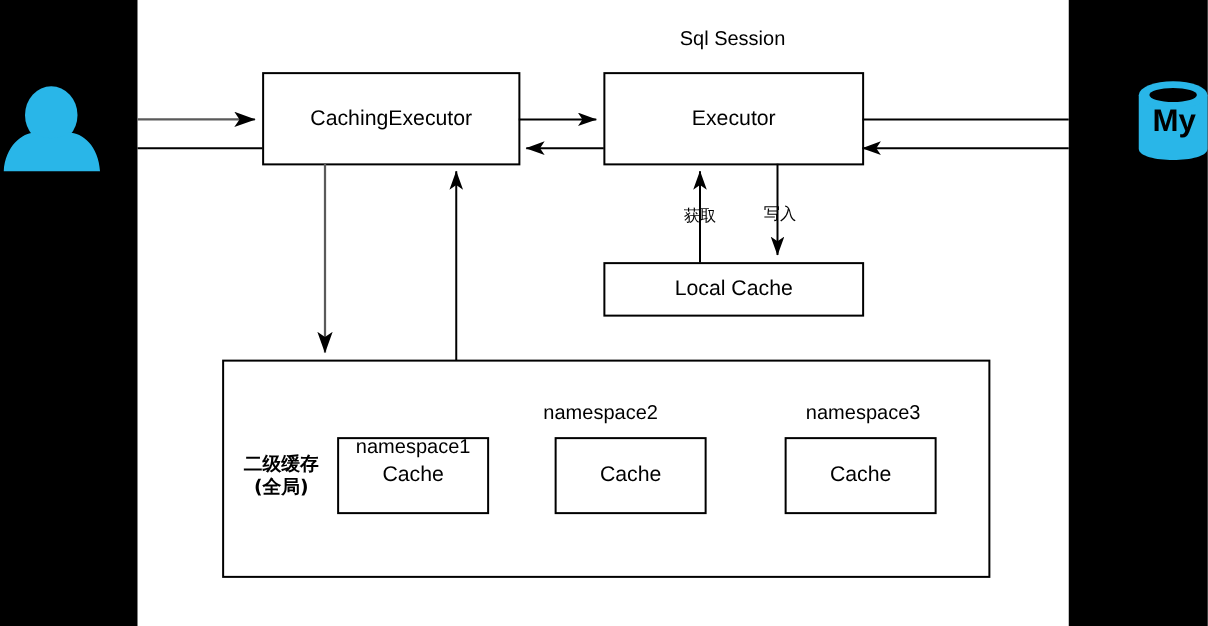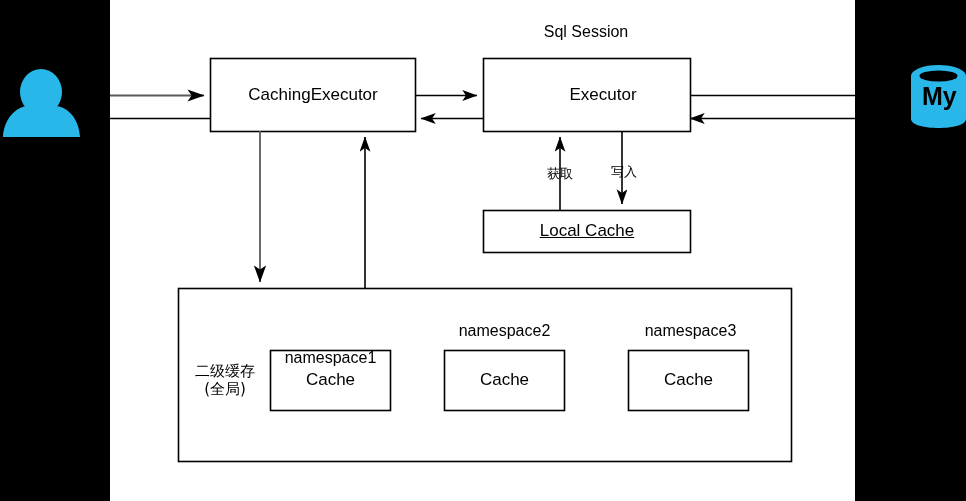--- a/index.html
+++ b/index.html
@@ -57,20 +57,21 @@
     font-size: 16px;
   }
   .lbl-cn {
     font-size: 13px;
     font-family: "DejaVu Sans", "Liberation Sans", sans-serif;
   }
   .lbl-cn2 {
     font-size: 15px;
     font-family: "DejaVu Sans", "Liberation Sans", sans-serif;
     line-height: 1.18;
+    font-weight: bold;
   }
   .center-xy {
     display: flex;
     align-items: center;
     justify-content: center;
   }
 </style>
 </head>
 <body>
 
@@ -137,32 +138,32 @@
       <ellipse cx="938.5" cy="76" rx="27.5" ry="11" fill="#29b6e8"></ellipse>
       <ellipse cx="938.5" cy="76" rx="19" ry="5.6" fill="#000000"></ellipse>
       <text x="922" y="105" font-family="'Liberation Sans', sans-serif" font-size="25" font-weight="bold" fill="#000000">My</text>
     </g>
   </svg>
 
   <div class="lbl lbl-title center-xy" style="left:486px; top:20px; width:200px; height:24px;">Sql Session</div>
 
   <div class="lbl lbl-box center-xy" style="left:210px; top:58px; width:206px; height:74px;">CachingExecutor</div>
 
-  <div class="lbl lbl-box center-xy" style="left:483px; top:58px; width:208px; height:74px;padding-left:16px;">Executor</div>
+  <div class="lbl lbl-box center-xy" style="left:483px; top:58px; width:208px; height:74px;">Executor</div>
 
-  <div class="lbl lbl-box center-xy" style="left:483px; top:210px; width:208px; height:43px;text-decoration:underline;">Local Cache</div>
+  <div class="lbl lbl-box center-xy" style="left:483px; top:210px; width:208px; height:43px;">Local Cache</div>
 
   <div class="lbl lbl-cn center-xy" style="left:520px; top:162px; width:80px; height:24px;">获取</div>
 
   <div class="lbl lbl-cn center-xy" style="left:588px; top:160px; width:72px; height:24px;">写入</div>
 
   <div class="lbl lbl-cn2 center-xy" style="left:182px; top:352px; width:86px; height:58px;">二级缓存
 (全局)</div>
 
   <div class="lbl lbl-ns center-xy" style="left:270px; top:320px; width:121px; height:22px;margin-top:27px;">namespace1</div>
-  <div class="lbl lbl-ns center-xy" style="left:444px; top:320px; width:121px; height:22px;">namespace2</div>
+  <div class="lbl lbl-ns center-xy" style="left:420px; top:320px; width:121px; height:22px;">namespace2</div>
   <div class="lbl lbl-ns center-xy" style="left:630px; top:320px; width:121px; height:22px;">namespace3</div>
 
   <div class="lbl lbl-box center-xy" style="left:270px; top:350px; width:121px; height:61px;">Cache</div>
   <div class="lbl lbl-box center-xy" style="left:444px; top:350px; width:121px; height:61px;">Cache</div>
   <div class="lbl lbl-box center-xy" style="left:628px; top:350px; width:121px; height:61px;">Cache</div>
 
 </div>
 
 </body></html>

